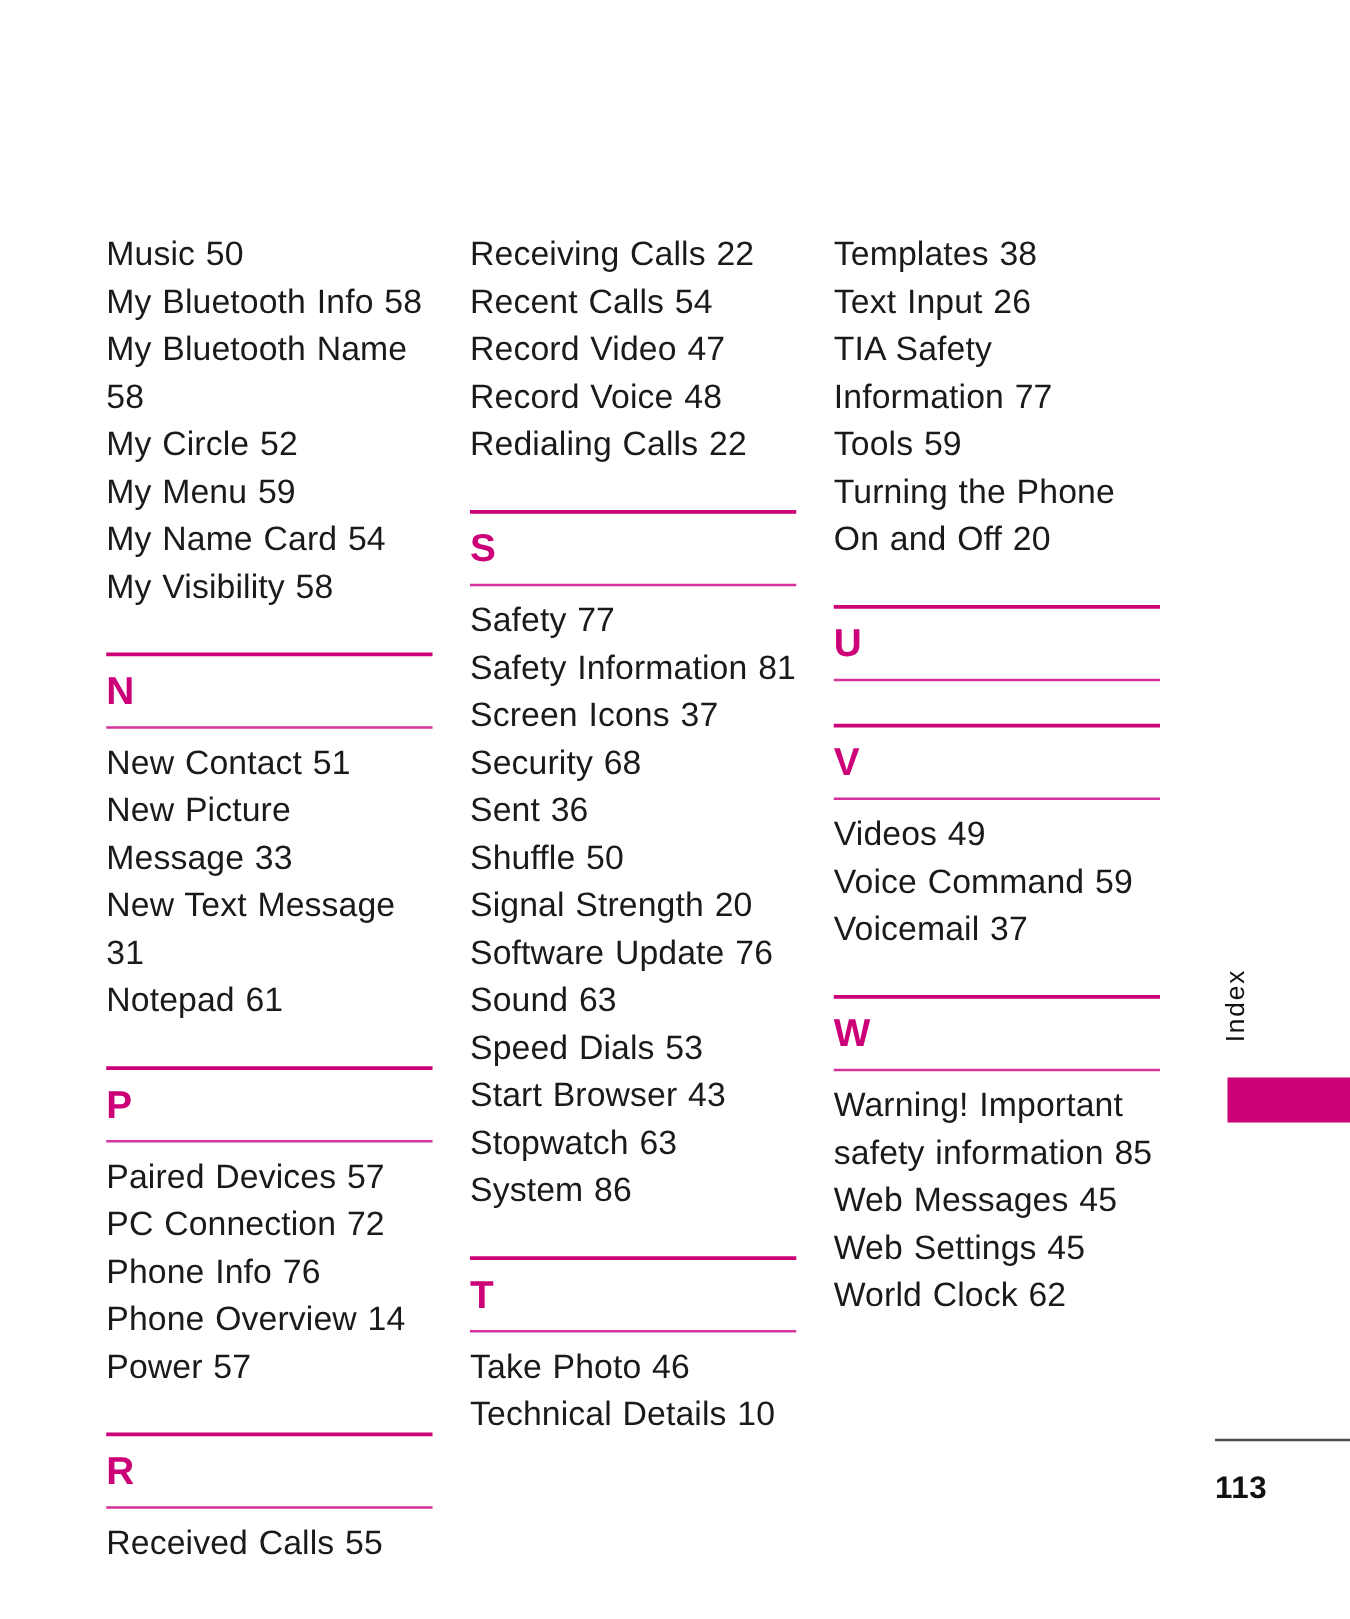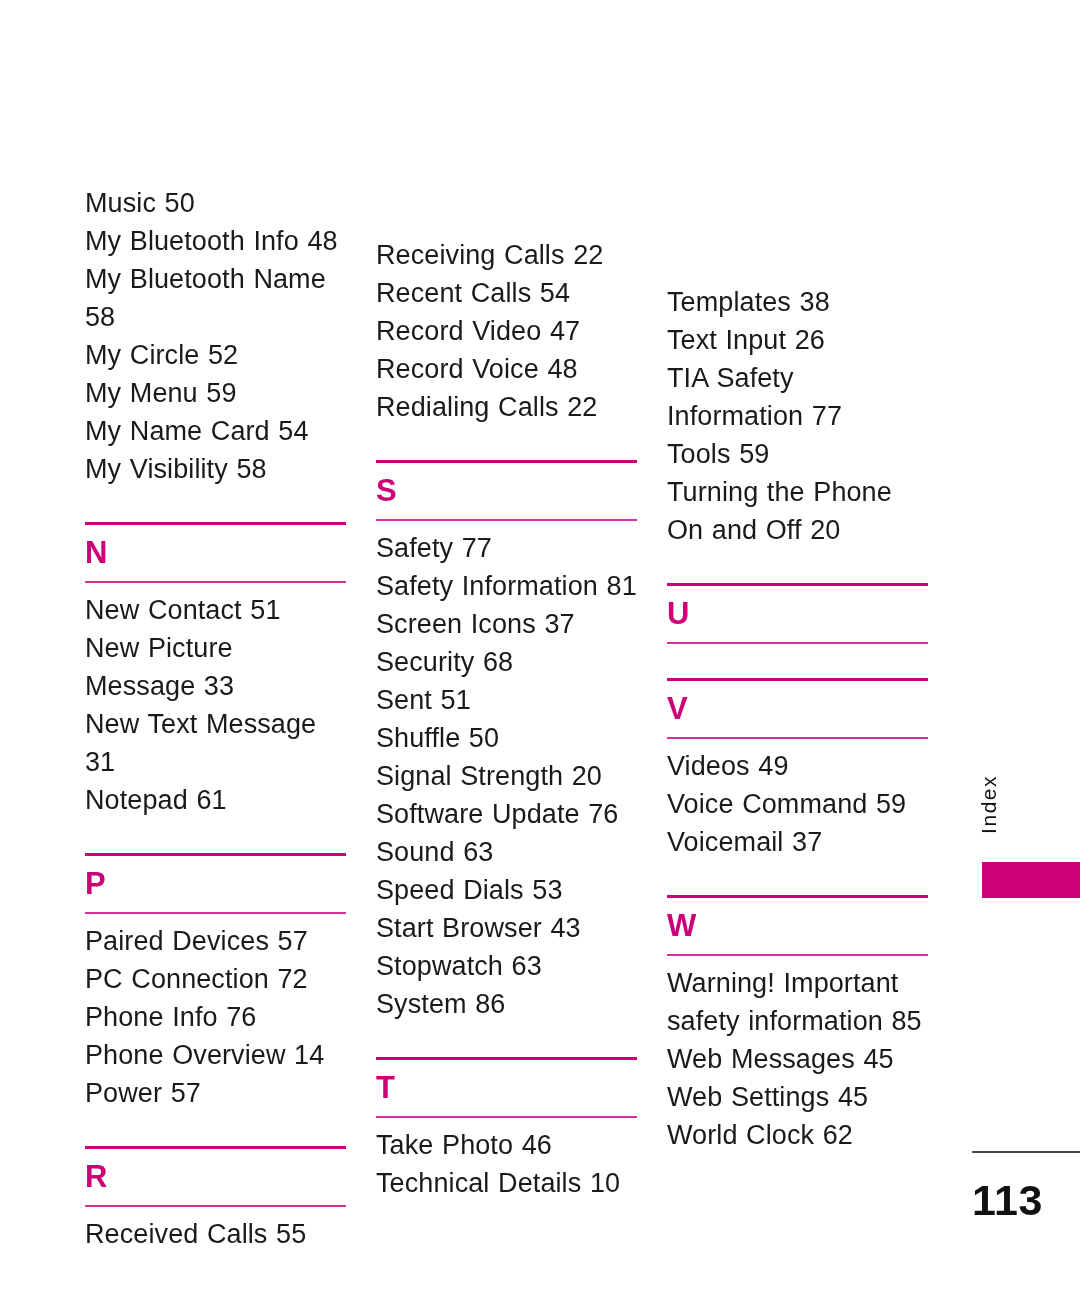--- a/index.html
+++ b/index.html
@@ -23,21 +23,21 @@
   }
 
   
   .columns {
     position: absolute;
     left: 85px;
     top: 182px;
     width: 845px;
     display: flex;
     gap: 30px;
-    align-items: center;
+    align-items: flex-start;
   }
   .column {
     width: 261px;
     flex: 0 0 261px;
   }
 
   
   .entry {
     font-size: 27px;
     line-height: 38px;
@@ -108,36 +108,36 @@
     top: 1151px;
     width: 108px;
     height: 2px;
     background: #4a4a4a;
   }
   .page-number {
     position: absolute;
     left: 972px;
     top: 1176px;
     width: 100px;
-    font-size: 43px;
+    font-size: 25px;
     font-weight: 700;
     color: #111111;
     letter-spacing: 0.5px;
   }
 </style>
 </head>
 <body>
 
 <div class="page">
 
   <div class="columns" id="columns-root">
       <div class="column">
         <div class="entries">
           <div class="entry">Music 50</div>
-          <div class="entry">My Bluetooth Info 48</div>
+          <div class="entry">My Bluetooth Info 58</div>
           <div class="entry">My Bluetooth Name 58</div>
           <div class="entry">My Circle 52</div>
           <div class="entry">My Menu 59</div>
           <div class="entry">My Name Card 54</div>
           <div class="entry">My Visibility 58</div>
         </div>
         <div class="section-head">
           <div class="rule-top"></div>
           <div class="letter">N</div>
           <div class="rule-bottom"></div>
@@ -180,21 +180,21 @@
         <div class="section-head">
           <div class="rule-top"></div>
           <div class="letter">S</div>
           <div class="rule-bottom"></div>
         </div>
         <div class="entries">
           <div class="entry">Safety 77</div>
           <div class="entry">Safety Information 81</div>
           <div class="entry">Screen Icons 37</div>
           <div class="entry">Security 68</div>
-          <div class="entry">Sent 51</div>
+          <div class="entry">Sent 36</div>
           <div class="entry">Shuffle 50</div>
           <div class="entry">Signal Strength 20</div>
           <div class="entry">Software Update 76</div>
           <div class="entry">Sound 63</div>
           <div class="entry">Speed Dials 53</div>
           <div class="entry">Start Browser 43</div>
           <div class="entry">Stopwatch 63</div>
           <div class="entry">System 86</div>
         </div>
         <div class="section-head">

